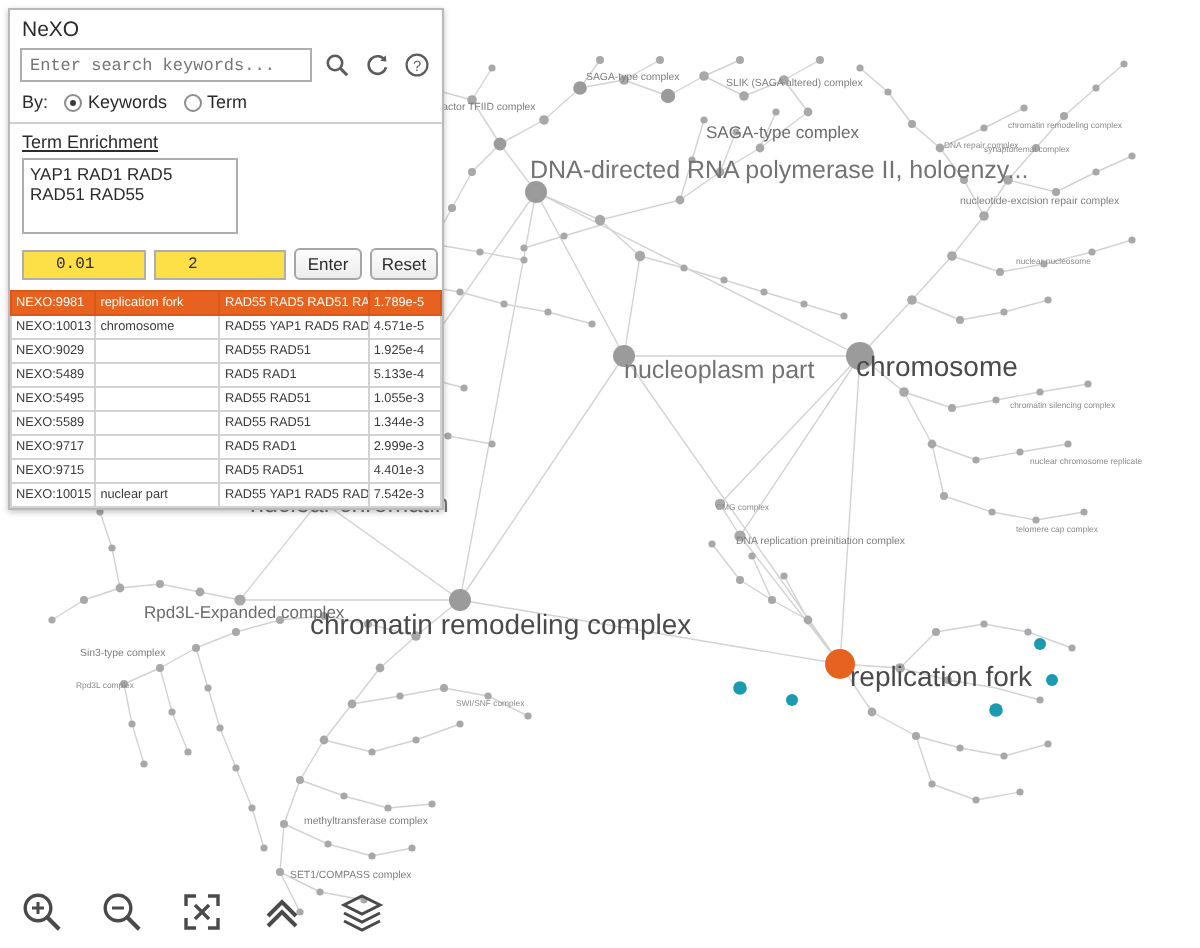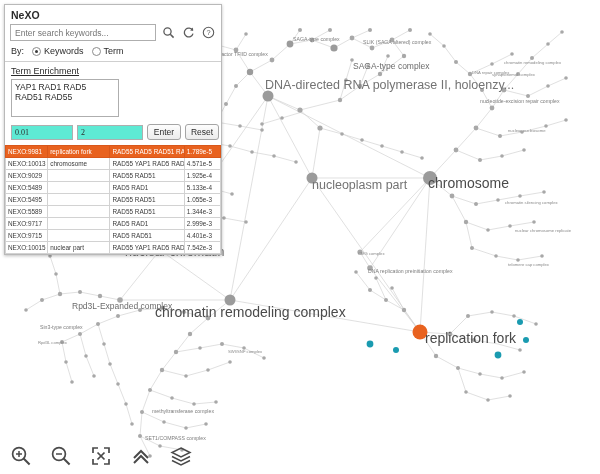--- a/index.html
+++ b/index.html
@@ -42,38 +42,38 @@
     left: 4px; top: 4px;
     width: 218px;
     background: #ffffff;
     border: 1px solid #b9b9b9;
     box-shadow: 0 1px 3px rgba(0,0,0,0.25);
     font-size: 9px;
     color: #2b2b2b;
   }
   #panel-title {
     font-size: 10.5px;
-    font-weight: bold;
+    font-weight: normal;
     padding: 4px 6px 3px 6px;
   }
   .search-row {
     display: flex;
     align-items: center;
     padding: 0 5px 4px 5px;
     gap: 4px;
   }
   .search-input {
     flex: 1;
     height: 17px;
     border: 1px solid #aeaeae;
     background: #fff;
     font-size: 8.5px;
     color: #8d8d8d;
     padding: 0 4px;
-    font-family: Liberation Sans, sans-serif;
+    font-family: Liberation Mono, monospace;
   }
   .icon-btn {
     width: 16px; height: 16px;
     display: flex; align-items: center; justify-content: center;
     color: #6e6e6e;
   }
   .icon-btn svg { display: block; }
 
   .by-row {
     display: flex;
@@ -127,25 +127,25 @@
   }
   .ctrl-row {
     display: flex;
     align-items: center;
     gap: 4px;
     padding: 0 6px 5px 6px;
   }
   .small-input {
     height: 15px;
     border: 1px solid #aeaeae;
-    background: #5eead4;
+    background: #fde047;
     font-size: 8px;
-    padding: 0 3px;
+    padding: 0 16px;
     color: #2b2b2b;
-    font-family: Liberation Serif, serif;
+    font-family: Liberation Mono, monospace;
   }
   .small-input.a { width: 62px; }
   .small-input.b { width: 66px; }
   .btn {
     height: 16px;
     min-width: 34px;
     border: 1px solid #a5a5a5;
     border-radius: 3px;
     background: linear-gradient(#fdfdfd,#ececec);
     font-size: 8.5px;

